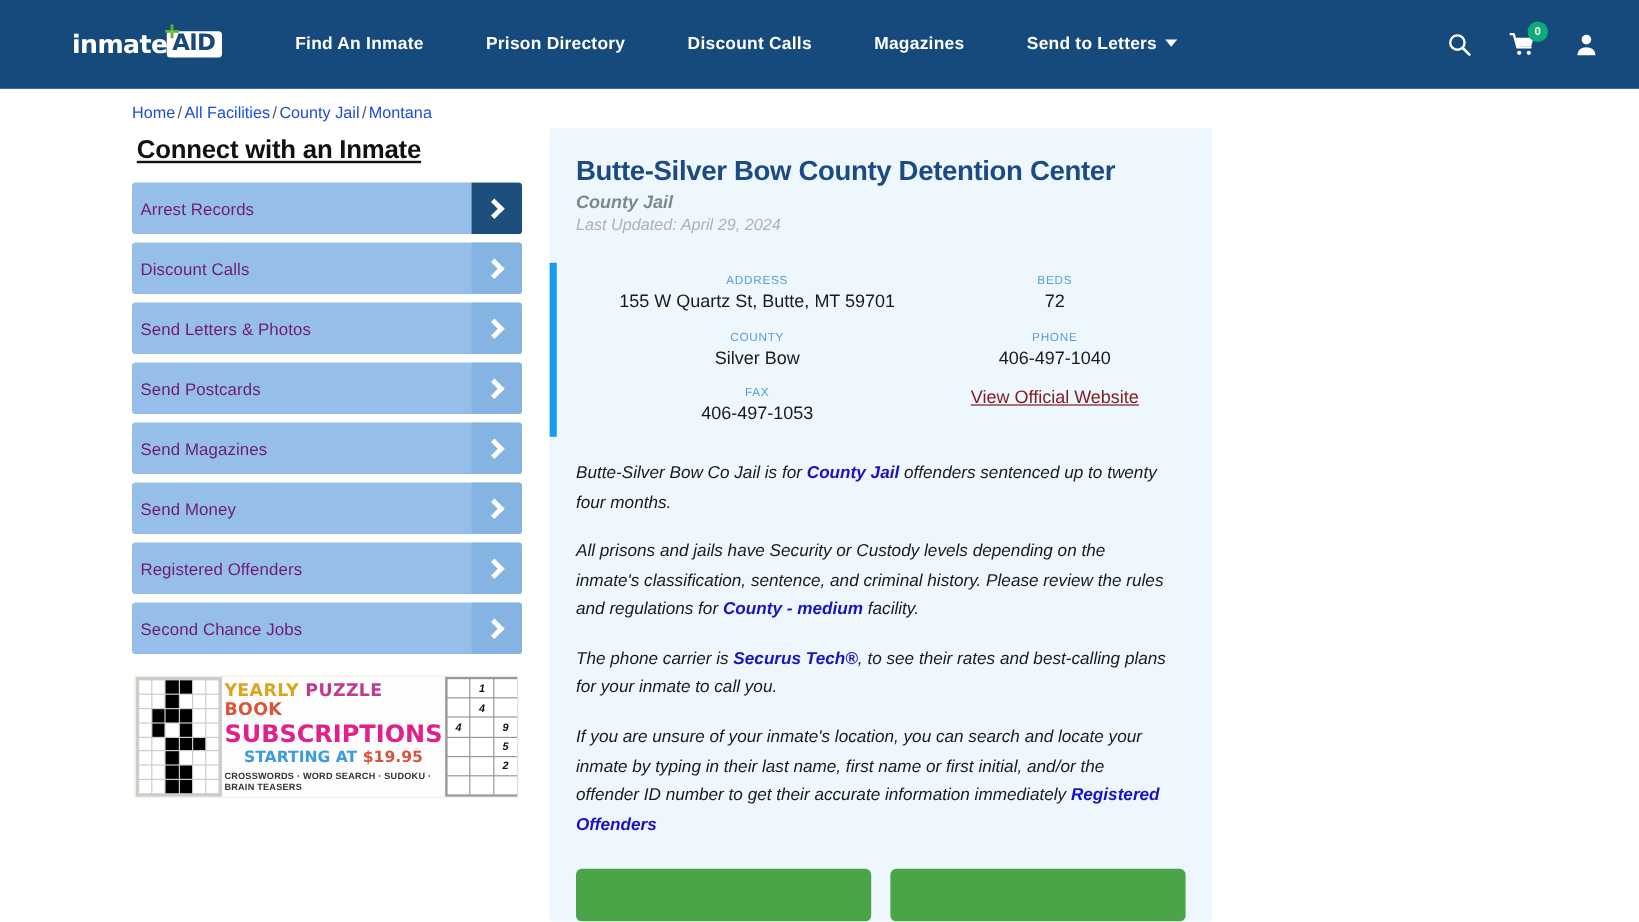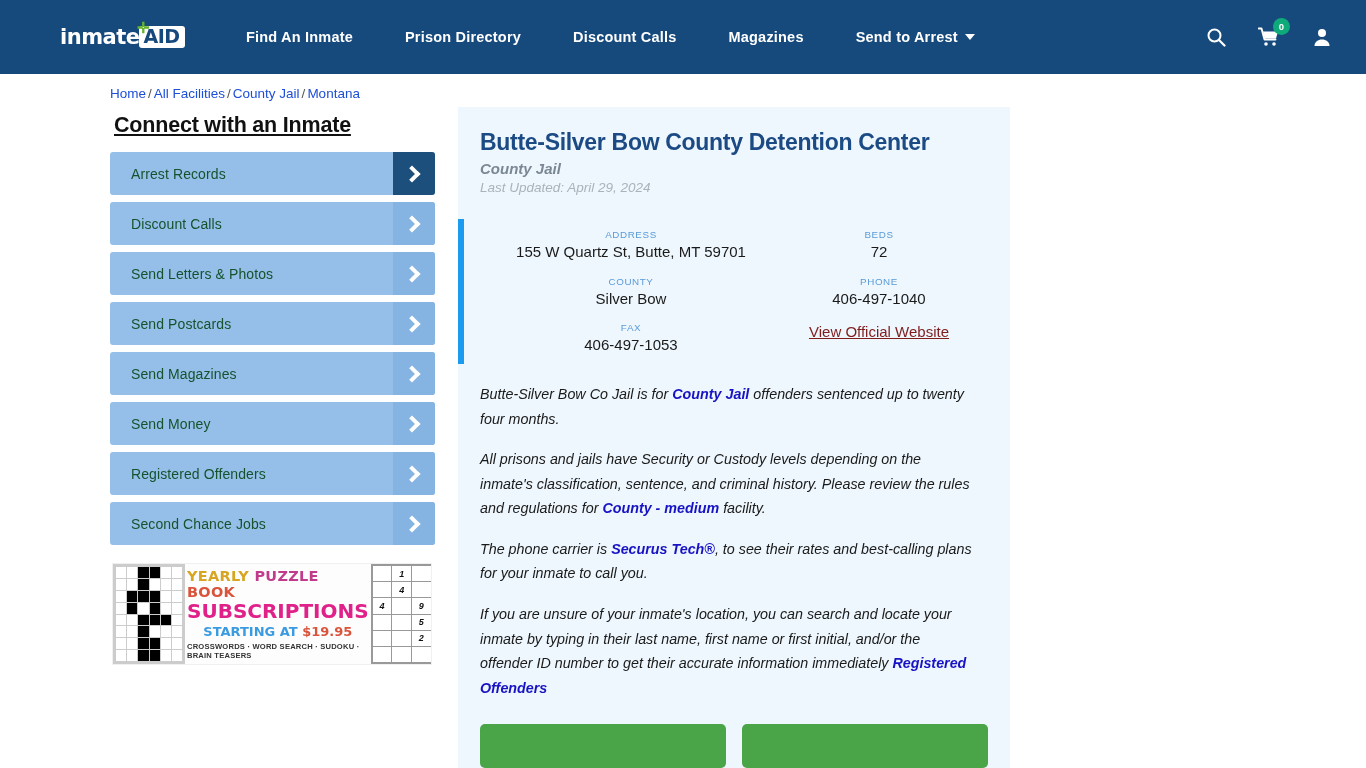--- a/index.html
+++ b/index.html
@@ -151,22 +151,22 @@
     background: #95bfe8;
     border-radius: 3px;
     overflow: hidden;
     cursor: pointer;
     width: 325px;
   }
   .side-btn-label {
     flex: 1 1 auto;
     display: flex;
     align-items: center;
-    padding-left: 21px;
-    color: #14532d;
+    padding-left: 7px;
+    color: #701a75;
     font-size: 14px;
     letter-spacing: 0.1px;
   }
   .side-btn-arrow {
     width: 42px;
     flex: 0 0 42px;
     background: #85b4e2;
     display: flex;
     align-items: center;
     justify-content: center;
@@ -332,21 +332,21 @@
     <span class="logo-word">inmate</span>
     <span class="logo-plus">✛</span>
     <span class="logo-box">AID</span>
   </div>
 
   <nav class="main-nav">
     <a class="nav-link">Find An Inmate</a>
     <a class="nav-link">Prison Directory</a>
     <a class="nav-link">Discount Calls</a>
     <a class="nav-link">Magazines</a>
-    <a class="nav-link dropdown"><span>Send to Arrest</span><span class="caret"></span></a>
+    <a class="nav-link dropdown"><span>Send to Letters</span><span class="caret"></span></a>
   </nav>
 
   <div class="header-icons">
     <span class="hicon">
       <svg width="20" height="20" viewBox="0 0 20 20">
           <circle cx="8.5" cy="8.5" r="6" fill="none" stroke="#ffffff" stroke-width="2"></circle>
           <line x1="13" y1="13" x2="18.5" y2="18.5" stroke="#ffffff" stroke-width="2.2" stroke-linecap="round"></line>
         </svg>
     </span>
     <span class="hicon">

